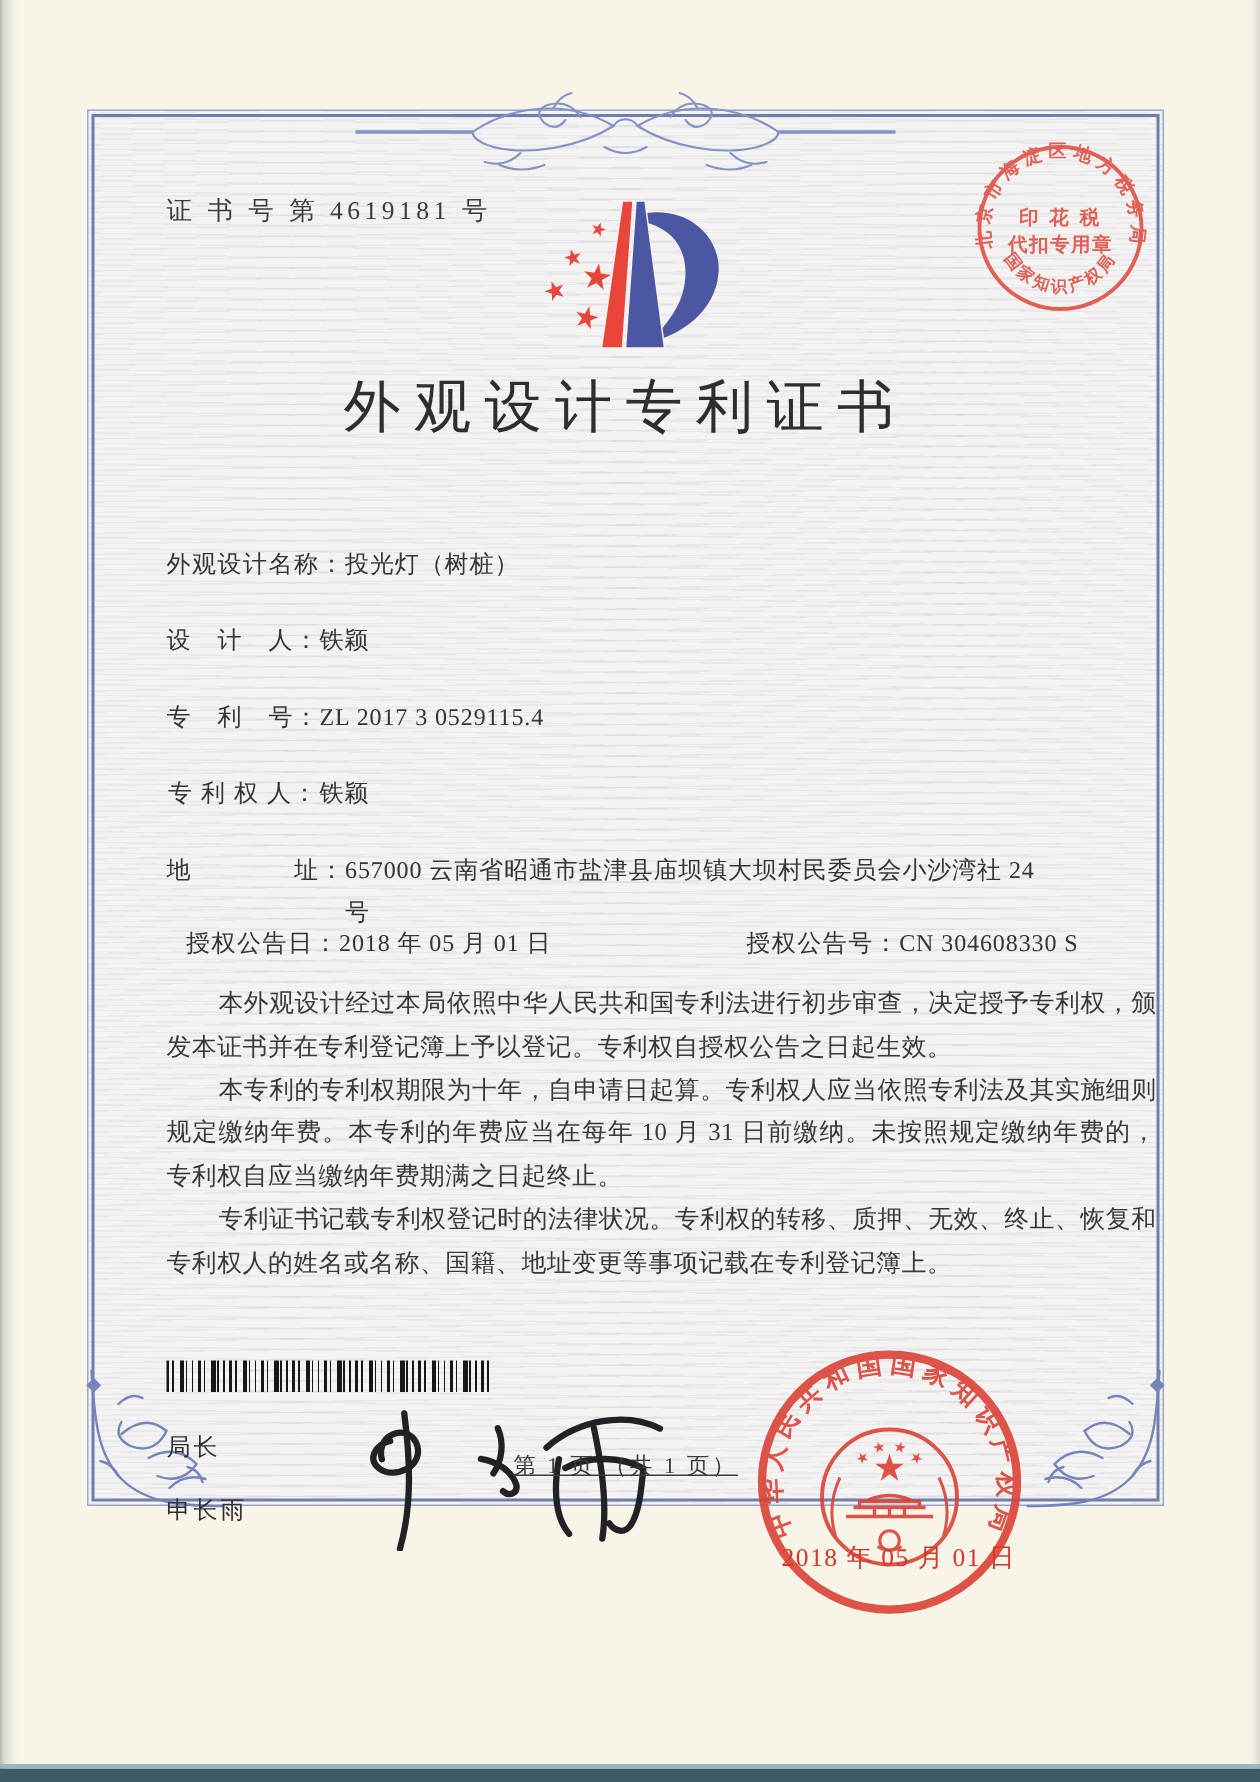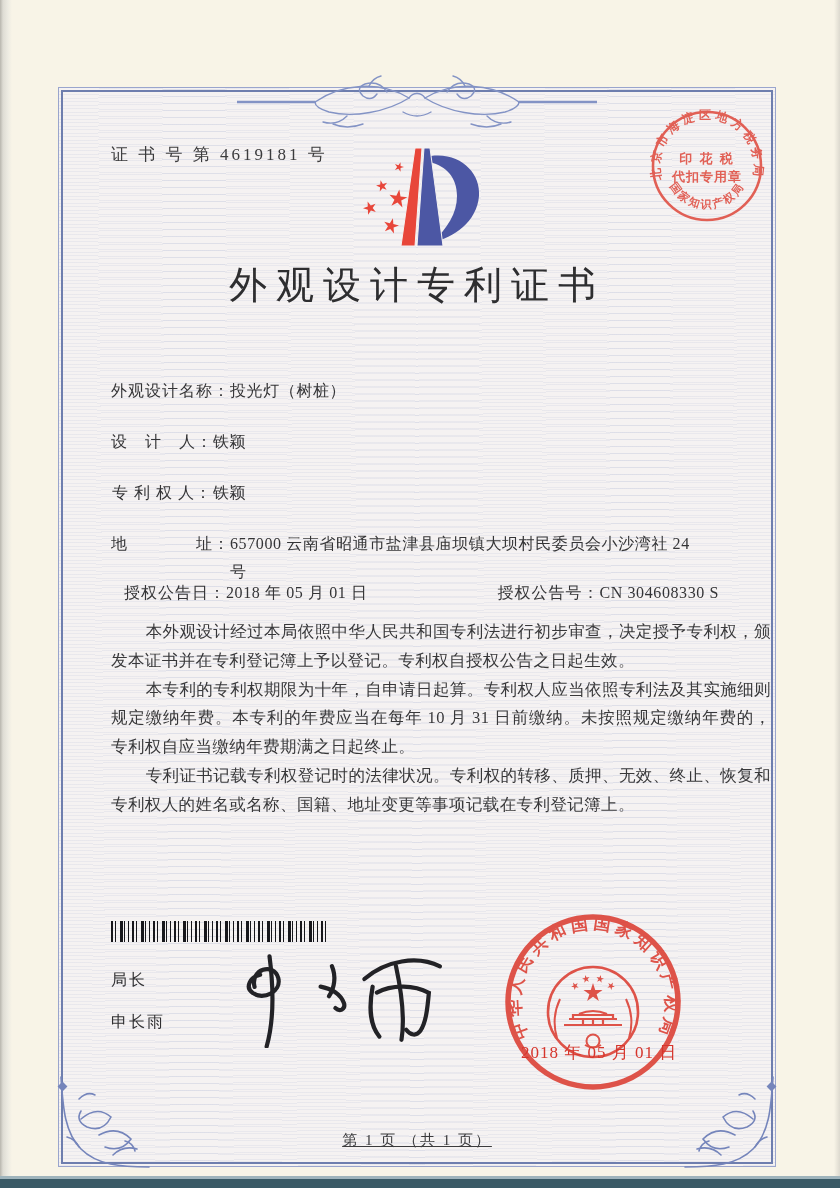--- a/index.html
+++ b/index.html
@@ -11,21 +11,21 @@
   }
   
   .scan-left{position:absolute;left:0;top:0;bottom:0;width:12px;
     background:linear-gradient(90deg,#b8b6ae 0,#dedcd4 3px,#edebe2 8px,rgba(237,235,226,0) 12px);z-index:5;}
   .scan-right{position:absolute;right:0;top:0;bottom:0;width:6px;
     background:linear-gradient(270deg,#dcd9cf 0,rgba(220,217,207,0) 6px);z-index:5;}
   .scan-bottom{position:absolute;left:0;right:0;bottom:0;height:9px;background:#3a5a66;z-index:6;}
   .scan-bottom::before{content:"";position:absolute;left:0;right:0;top:-3px;height:3px;background:#9fb4bc;}
   
   .frame{
-    position:absolute;left:58px;top:87px;width:718px;height:1080px;
+    position:absolute;left:58px;top:73px;width:718px;height:931px;
     border:1px solid #9aa5cd;box-sizing:border-box;
     background-color:#f5f2f2;
     background-image:
       repeating-linear-gradient(0.9deg, rgba(125,142,190,0.10) 0 1px, rgba(0,0,0,0) 1px 7px),
       repeating-linear-gradient(-0.9deg, rgba(125,142,190,0.10) 0 1px, rgba(0,0,0,0) 1px 7px);
   }
   .frame::before{content:"";position:absolute;inset:2px;border:2px solid #6e7eae;pointer-events:none;}
   .abs{position:absolute;}
   
   .cert-no{left:52px;top:55px;font-size:17px;letter-spacing:3px;color:#3b3b3d;}
@@ -143,20 +143,24 @@
   <div class="abs title">外观设计专利证书</div>
 
   <div class="abs fields">
     <div class="row">
       <span class="lab">外观设计名称：</span>
       <span class="val">投光灯（树桩）</span>
     </div>
     <div class="row">
       <span class="lab">设　计　人：</span>
       <span class="val">铁颖</span>
+    </div>
+    <div class="row">
+      <span class="lab">专　利　号：</span>
+      <span class="val">ZL 2017 3 0529115.4</span>
     </div>
     <div class="row">
       <span class="lab">专 利 权 人：</span>
       <span class="val">铁颖</span>
     </div>
     <div class="row addr">
       <span class="lab">地　　　　址：</span>
       <span class="val">657000 云南省昭通市盐津县庙坝镇大坝村民委员会小沙湾社 24 号</span>
     </div>
     <div class="row grant">

